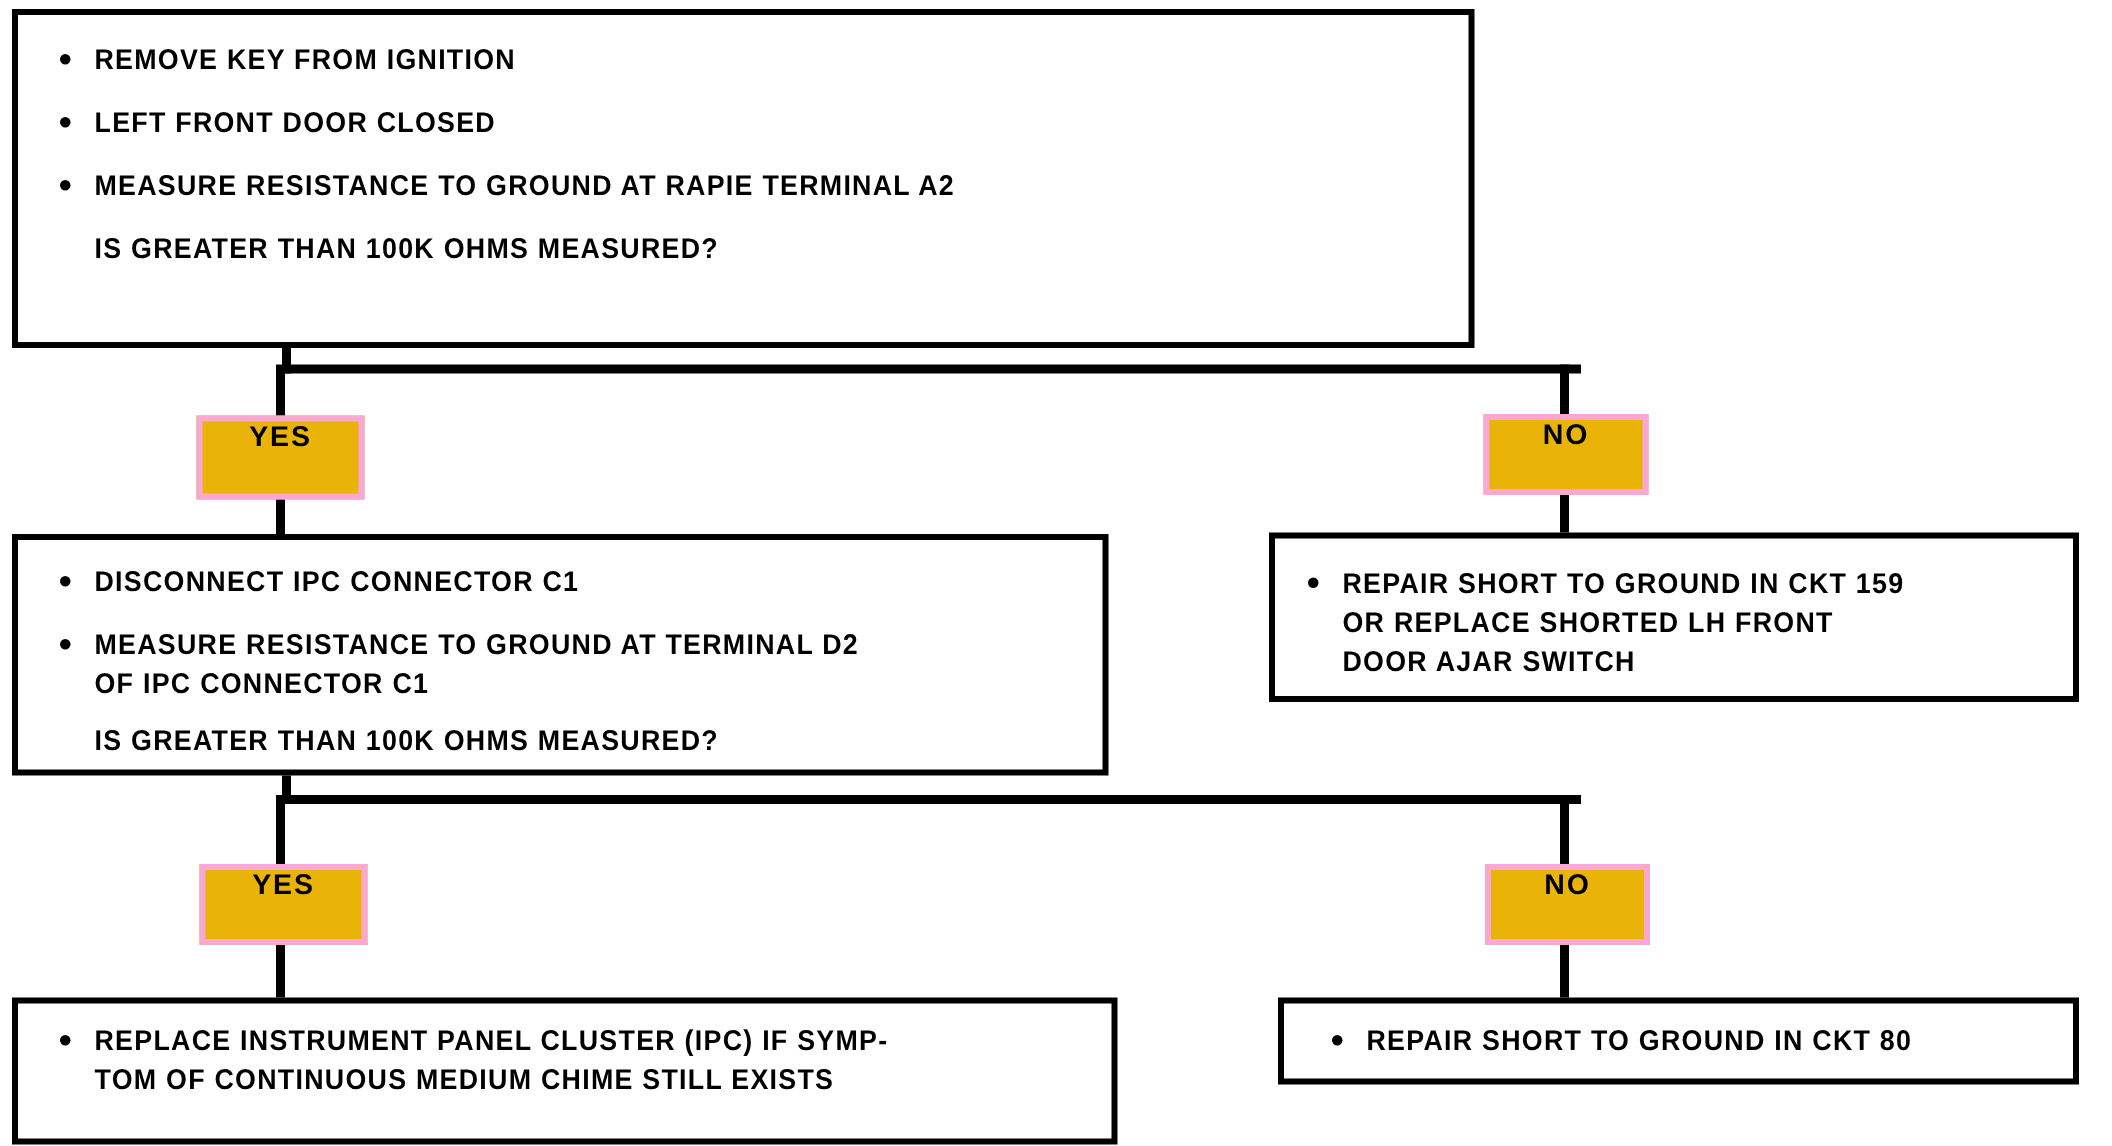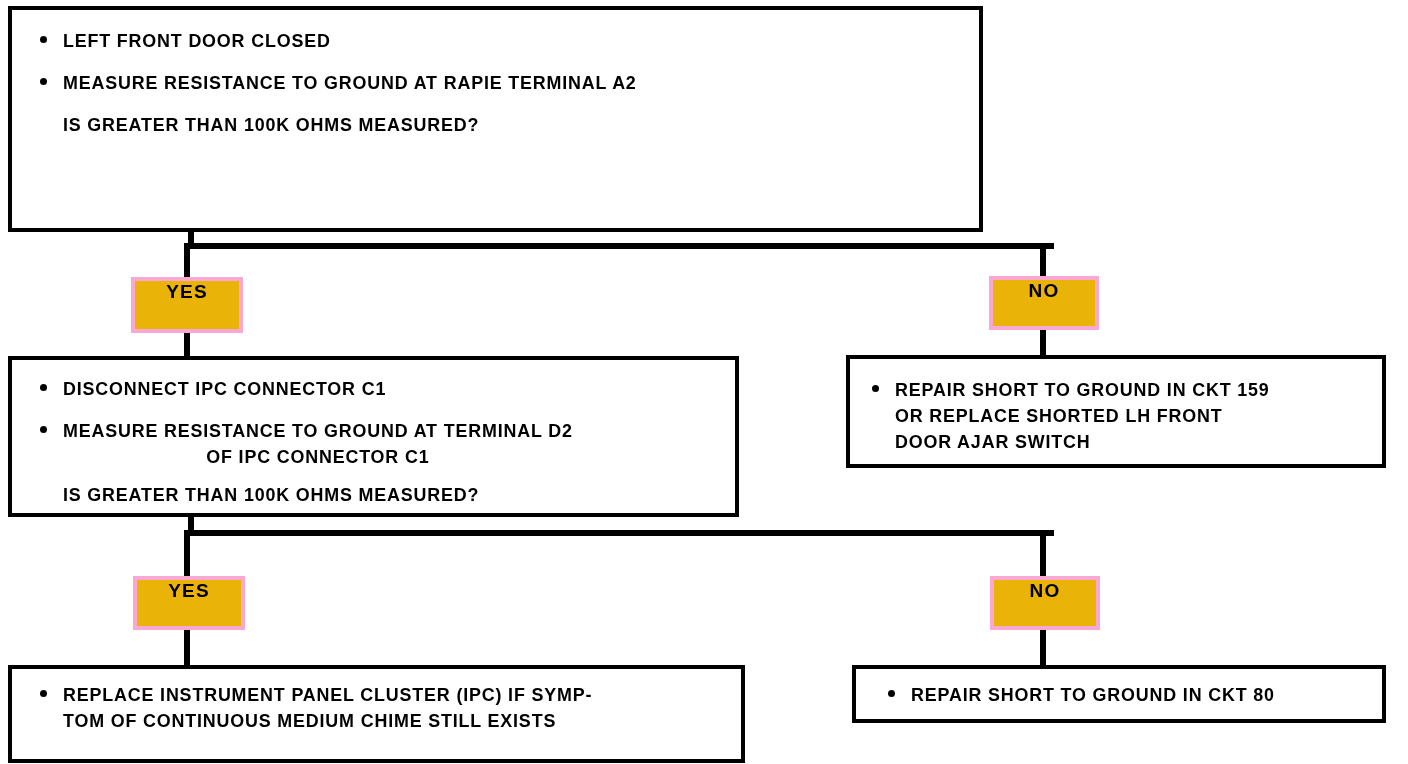--- a/index.html
+++ b/index.html
@@ -94,20 +94,24 @@
   <div class="line" style="left:188px; top:530px; width:866px; height:6px;"></div>
   <div class="line" style="left:184px; top:530px; width:6px; height:48px;"></div>
   <div class="line" style="left:1040px; top:530px; width:6px; height:48px;"></div>
   <div class="line" style="left:184px; top:628px; width:6px; height:40px;"></div>
   <div class="line" style="left:1040px; top:628px; width:6px; height:40px;"></div>
 
   <div class="box" style="left:8px; top:6px; width:975px; height:226px;">
     <div class="bullets" style="padding-top:18px;">
       <div class="bullet-row">
         <span class="dot"></span>
+        <span class="btext">REMOVE KEY FROM IGNITION</span>
+      </div>
+      <div class="bullet-row">
+        <span class="dot"></span>
         <span class="btext">LEFT FRONT DOOR CLOSED</span>
       </div>
       <div class="bullet-row">
         <span class="dot"></span>
         <span class="btext">MEASURE RESISTANCE TO GROUND AT RAPIE TERMINAL A2</span>
       </div>
       <div class="bullet-row">
         <span class="dot blank"></span>
         <span class="btext">IS GREATER THAN 100K OHMS MEASURED?</span>
       </div>
@@ -120,21 +124,21 @@
   <div class="dbox" style="left:989px; top:276px; width:110px; height:54px;">
     <span>NO</span>
   </div>
 
   <div class="box" style="left:8px; top:356px; width:731px; height:161px;">
     <div class="bullets" style="padding-top:16px;">
       <div class="bullet-row">
         <span class="dot"></span>
         <span class="btext">DISCONNECT IPC CONNECTOR C1</span>
       </div>
-      <div class="bullet-row" style="margin-bottom:12px;text-align:center;">
+      <div class="bullet-row" style="margin-bottom:12px;">
         <span class="dot"></span>
         <span class="btext">MEASURE RESISTANCE TO GROUND AT TERMINAL D2
 OF IPC CONNECTOR C1</span>
       </div>
       <div class="bullet-row">
         <span class="dot blank"></span>
         <span class="btext">IS GREATER THAN 100K OHMS MEASURED?</span>
       </div>
     </div>
   </div>

